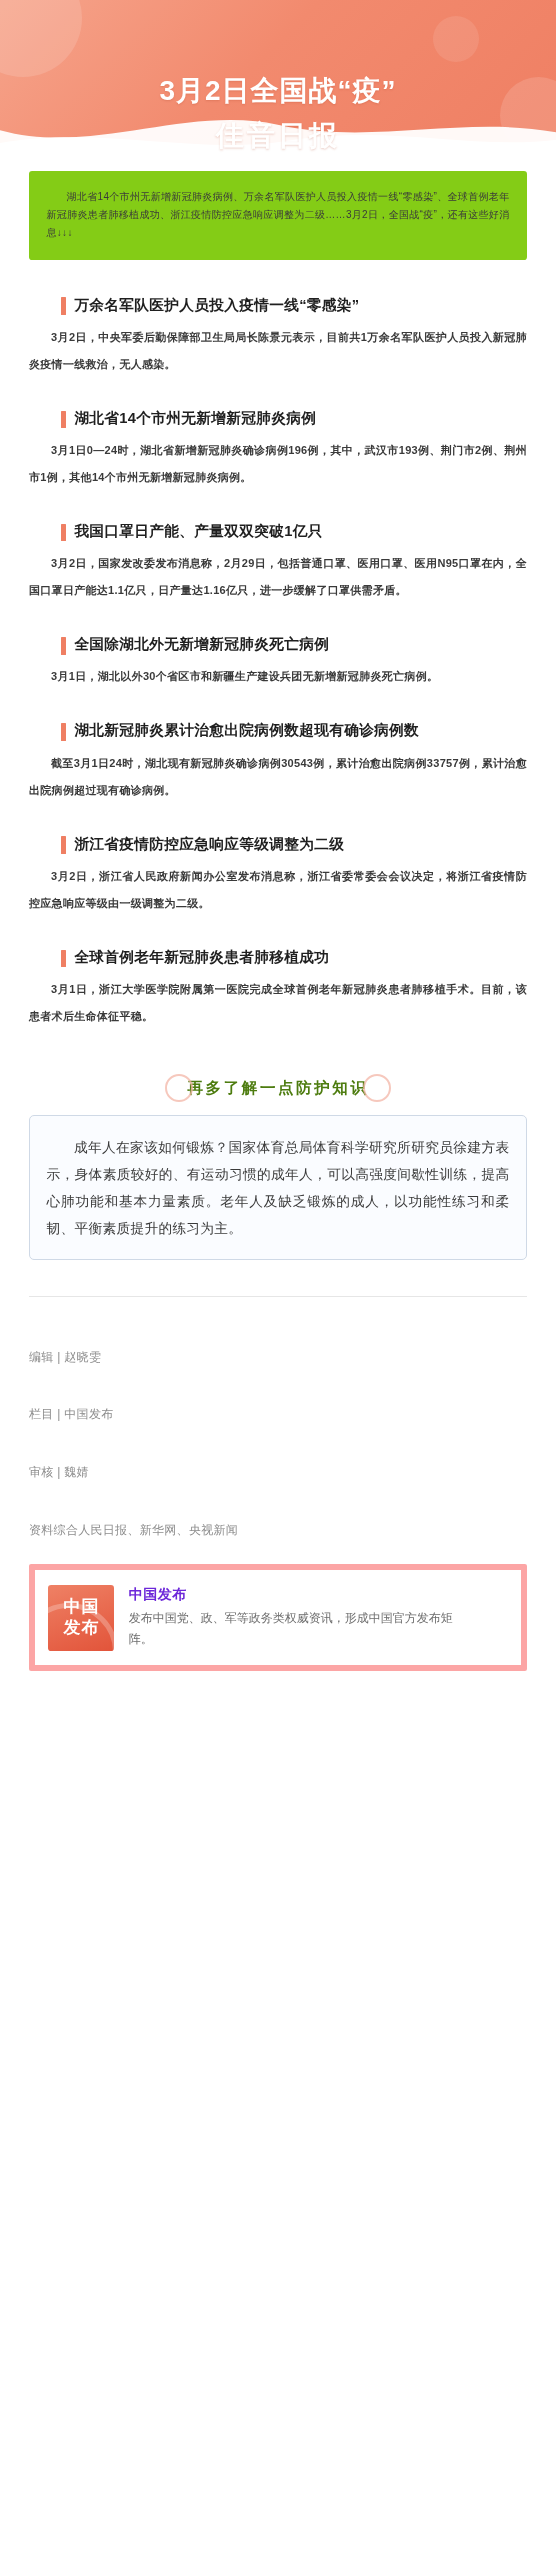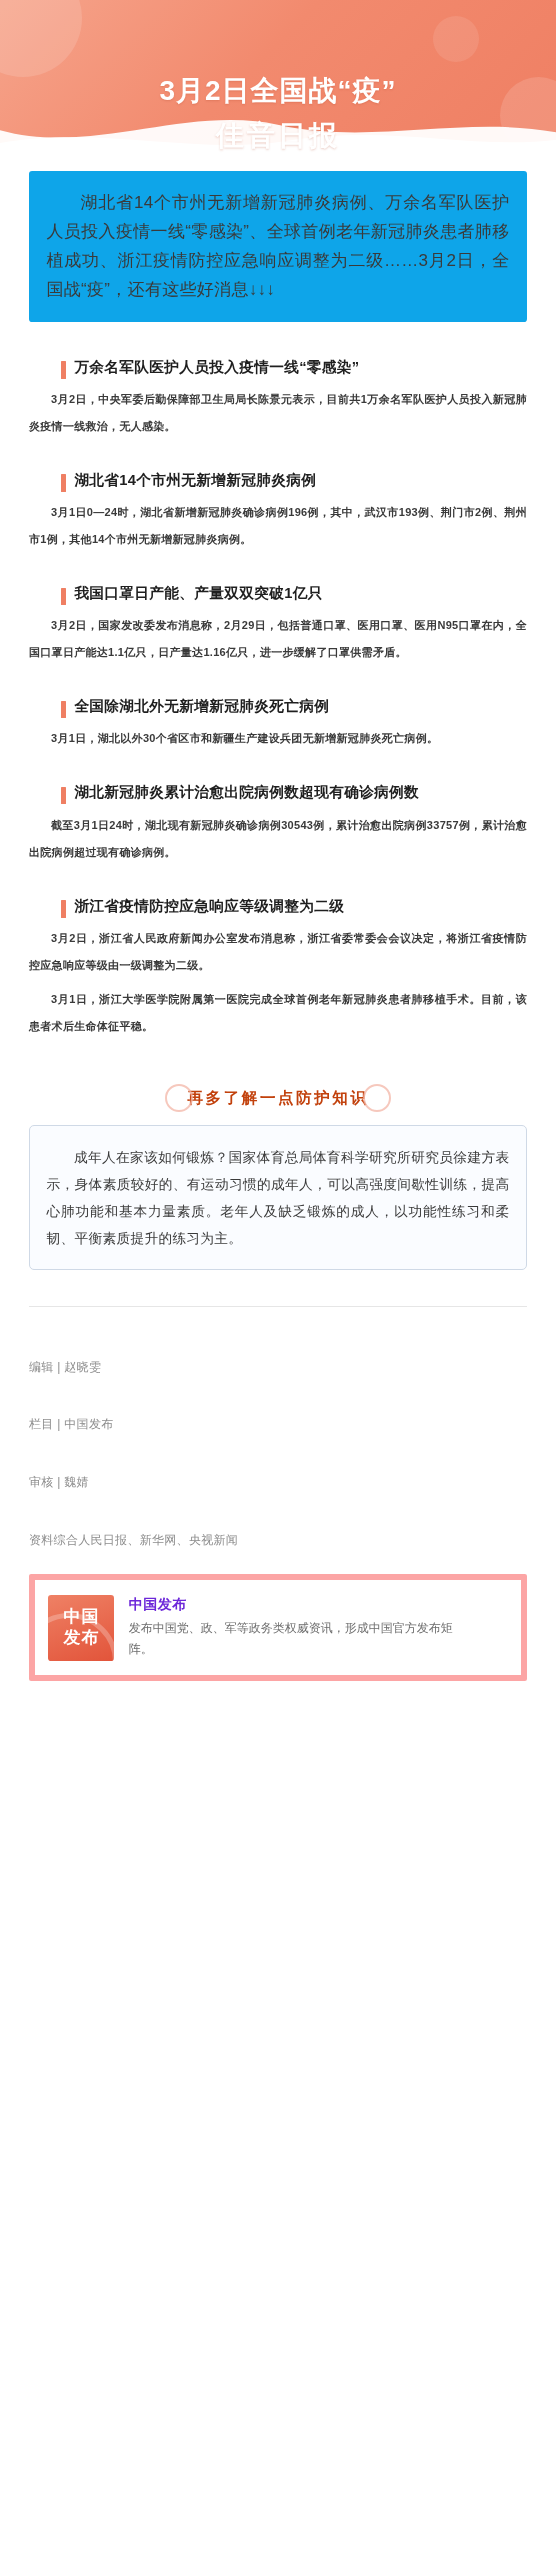--- a/index.html
+++ b/index.html
@@ -67,38 +67,38 @@
   }
   .deco1 { width: 118px; height: 118px; left: -36px; top: -41px; }
   .deco2 { width: 77px; height: 77px; right: -20.6px; top: 77px; }
   .deco3 { width: 46px;  height: 46px;  right: 77px; top: 15.5px; background: rgba(255,255,255,0.10); }
 
   
   .lead-wrap {
     padding: 15.5px 29px 5.2px 29px;
   }
   .lead {
-    background: #0ea5e9;
+    background: #84cc16;
     border-radius: 3.1px;
     padding: 17.5px 17.5px 17.5px 17.5px;
-    font-size: 17px;
-    line-height: 29px;
+    font-size: 10px;
+    line-height: 18px;
     color: #3a3a3a;
     text-align: justify;
     text-indent: 2em;
     letter-spacing: 0.3px;
   }
 
   
   .section {
     padding: 0 29px;
   }
   .sec-head {
     display: flex;
-    align-items: flex-end;
+    align-items: center;
     gap: 8.2px;
     margin: 28px 0 5.2px 0;
     padding-left: 32px;
   }
   .sec-bar {
     flex: none;
     width: 5.2px;
     height: 17.5px;
     background: #ef7f63;
     margin-top: 3.1px;
@@ -126,21 +126,21 @@
   .know-title-wrap {
     margin: 44px 0 13.4px 0;
     display: flex;
     align-items: center;
     justify-content: center;
     gap: 7.2px;
   }
   .know-title {
     font-size: 15.5px;
     font-weight: bold;
-    color: #c2410c;
+    color: #4d7c0f;
     letter-spacing: 2.6px;
   }
   .know-ring {
     width: 24px; height: 24px;
     border: 2.6px solid #f3b6a7;
     border-radius: 50%;
     opacity: .75;
     flex: none;
   }
   .know-ring.left { margin-right: -12.4px; }
@@ -276,20 +276,24 @@
       <div class="sec-title">湖北新冠肺炎累计治愈出院病例数超现有确诊病例数</div>
     </div>
     <div class="para">截至3月1日24时，湖北现有新冠肺炎确诊病例30543例，累计治愈出院病例33757例，累计治愈出院病例超过现有确诊病例。</div>
 
     <div class="sec-head">
       <div class="sec-bar"></div>
       <div class="sec-title">浙江省疫情防控应急响应等级调整为二级</div>
     </div>
     <div class="para">3月2日，浙江省人民政府新闻办公室发布消息称，浙江省委常委会会议决定，将浙江省疫情防控应急响应等级由一级调整为二级。</div>
 
+    <div class="sec-head">
+      <div class="sec-bar"></div>
+      <div class="sec-title">全球首例老年新冠肺炎患者肺移植成功</div>
+    </div>
     <div class="para">3月1日，浙江大学医学院附属第一医院完成全球首例老年新冠肺炎患者肺移植手术。目前，该患者术后生命体征平稳。</div>
   </div>
 
   <div class="know-title-wrap">
     <div class="know-ring left"></div>
     <div class="know-title">再多了解一点防护知识</div>
     <div class="know-ring right"></div>
   </div>
   <div class="know-box">成年人在家该如何锻炼？国家体育总局体育科学研究所研究员徐建方表示，身体素质较好的、有运动习惯的成年人，可以高强度间歇性训练，提高心肺功能和基本力量素质。老年人及缺乏锻炼的成人，以功能性练习和柔韧、平衡素质提升的练习为主。</div>
 

